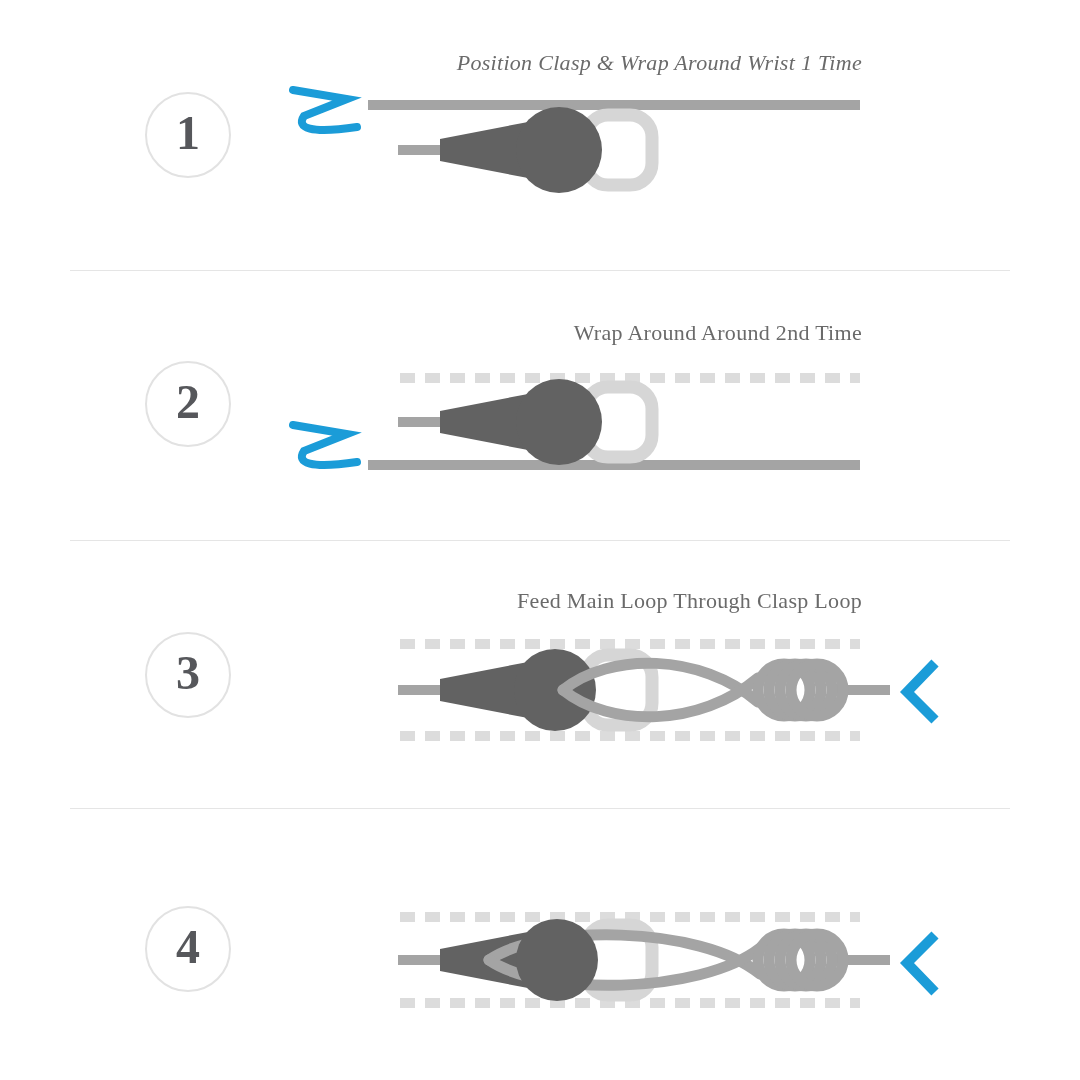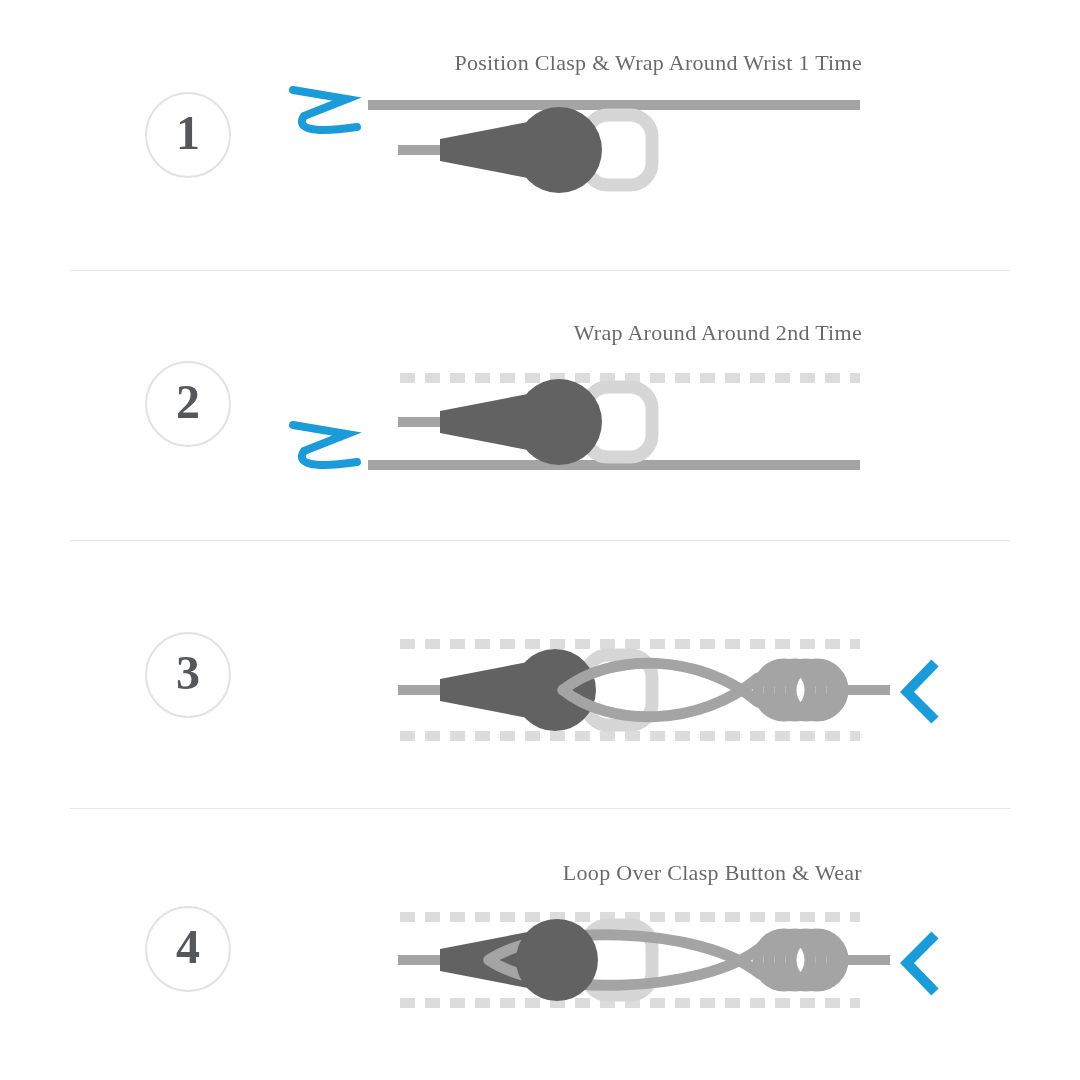--- a/index.html
+++ b/index.html
@@ -50,21 +50,21 @@
 </style>
 </head>
 <body>
 
 <div class="page">
 
   <div class="row row1">
     <div class="badge" style="left:145px;top:92px;">
       <span>1</span>
     </div>
-    <div class="step-title" style="top:50px;">Position Clasp &amp; Wrap Around Wrist 1 Time</div>
+    <div class="step-title" style="top:50px;font-style:italic;">Position Clasp &amp; Wrap Around Wrist 1 Time</div>
     <svg class="canvas" width="1080" height="270" viewBox="0 0 1080 270">
 
       <rect class="strand-fill" x="368" y="100" width="492" height="10"></rect>
 
       <path class="bluestroke" stroke-width="8" stroke-linecap="round" stroke-linejoin="miter" stroke-miterlimit="6" d="M 293,90 L 347,99 L 304,116 C 296,128 310,134 357,127"></path>
 
       <rect class="lightloop" x="586" y="115" width="66" height="70" rx="22"></rect>
 
       <rect class="strand-fill" x="398" y="145" width="48" height="10"></rect>
       <polygon class="dark-fill" points="440,139 528,122 528,178 440,161"></polygon>
@@ -92,20 +92,21 @@
       <polygon class="dark-fill" points="440,141 528,124 528,180 440,163"></polygon>
       <circle class="dark-fill" cx="559" cy="152" r="43"></circle>
     </svg>
   </div>
   <div class="divider d2"></div>
 
   <div class="row row3">
     <div class="badge" style="left:145px;top:92px;">
       <span>3</span>
     </div>
+    <div class="step-title" style="top:48px;">Feed Main Loop Through Clasp Loop</div>
     <svg class="canvas" width="1080" height="268" viewBox="0 0 1080 268">
 
       <line class="dashline" x1="400" y1="104" x2="860" y2="104"></line>
       <line class="dashline" x1="400" y1="196" x2="860" y2="196"></line>
 
       <rect class="strand-fill" x="398" y="145" width="48" height="10"></rect>
       <rect class="strand-fill" x="835" y="145" width="55" height="10"></rect>
 
       <rect class="lightloop" x="586" y="115" width="66" height="70" rx="22"></rect>
 
@@ -124,21 +125,20 @@
 
       <path class="bluestroke" stroke-width="10" stroke-linejoin="miter" d="M 935,123 L 907,152 L 935,180"></path>
     </svg>
   </div>
   <div class="divider d3"></div>
 
   <div class="row row4">
     <div class="badge" style="left:145px;top:98px;">
       <span>4</span>
     </div>
-    <div class="step-title" style="top:52px;">Loop Over Clasp Button &amp; Wear</div>
     <svg class="canvas" width="1080" height="272" viewBox="0 0 1080 272">
 
       <line class="dashline" x1="400" y1="109" x2="860" y2="109"></line>
       <line class="dashline" x1="400" y1="195" x2="860" y2="195"></line>
 
       <rect class="strand-fill" x="398" y="147" width="48" height="10"></rect>
       <rect class="strand-fill" x="835" y="147" width="55" height="10"></rect>
 
       <polygon class="dark-fill" points="440,141 528,124 528,180 440,163"></polygon>
 

